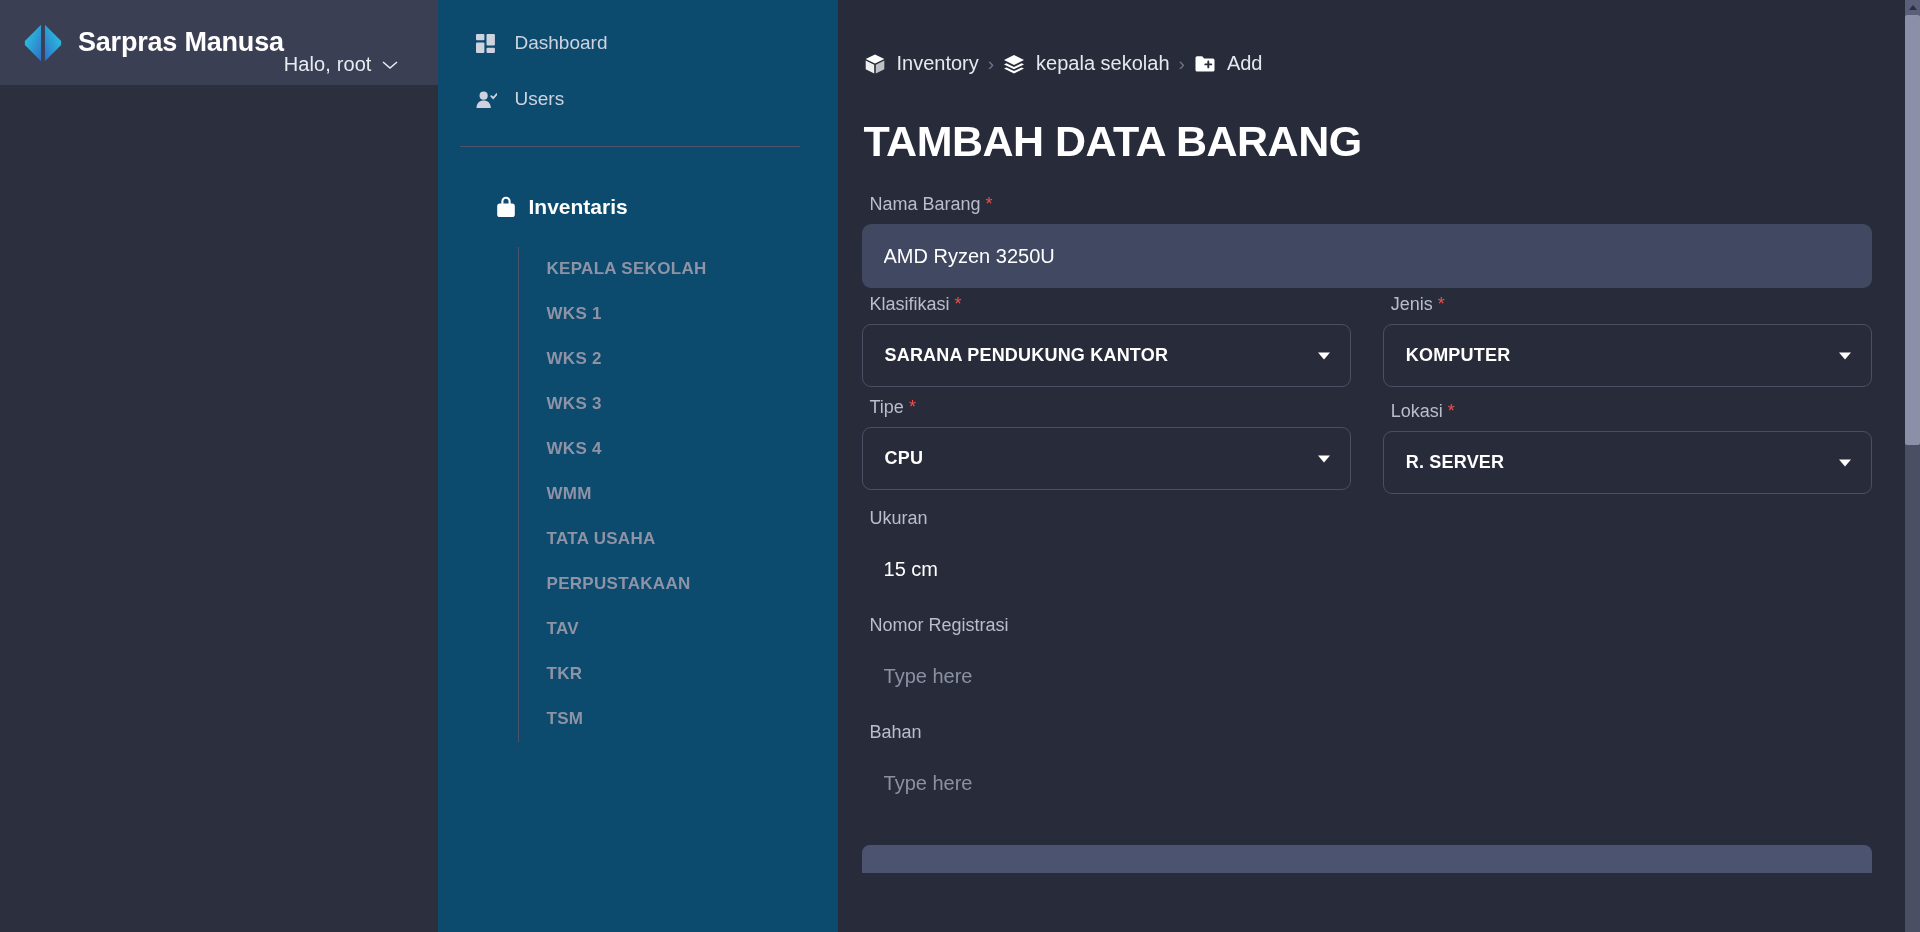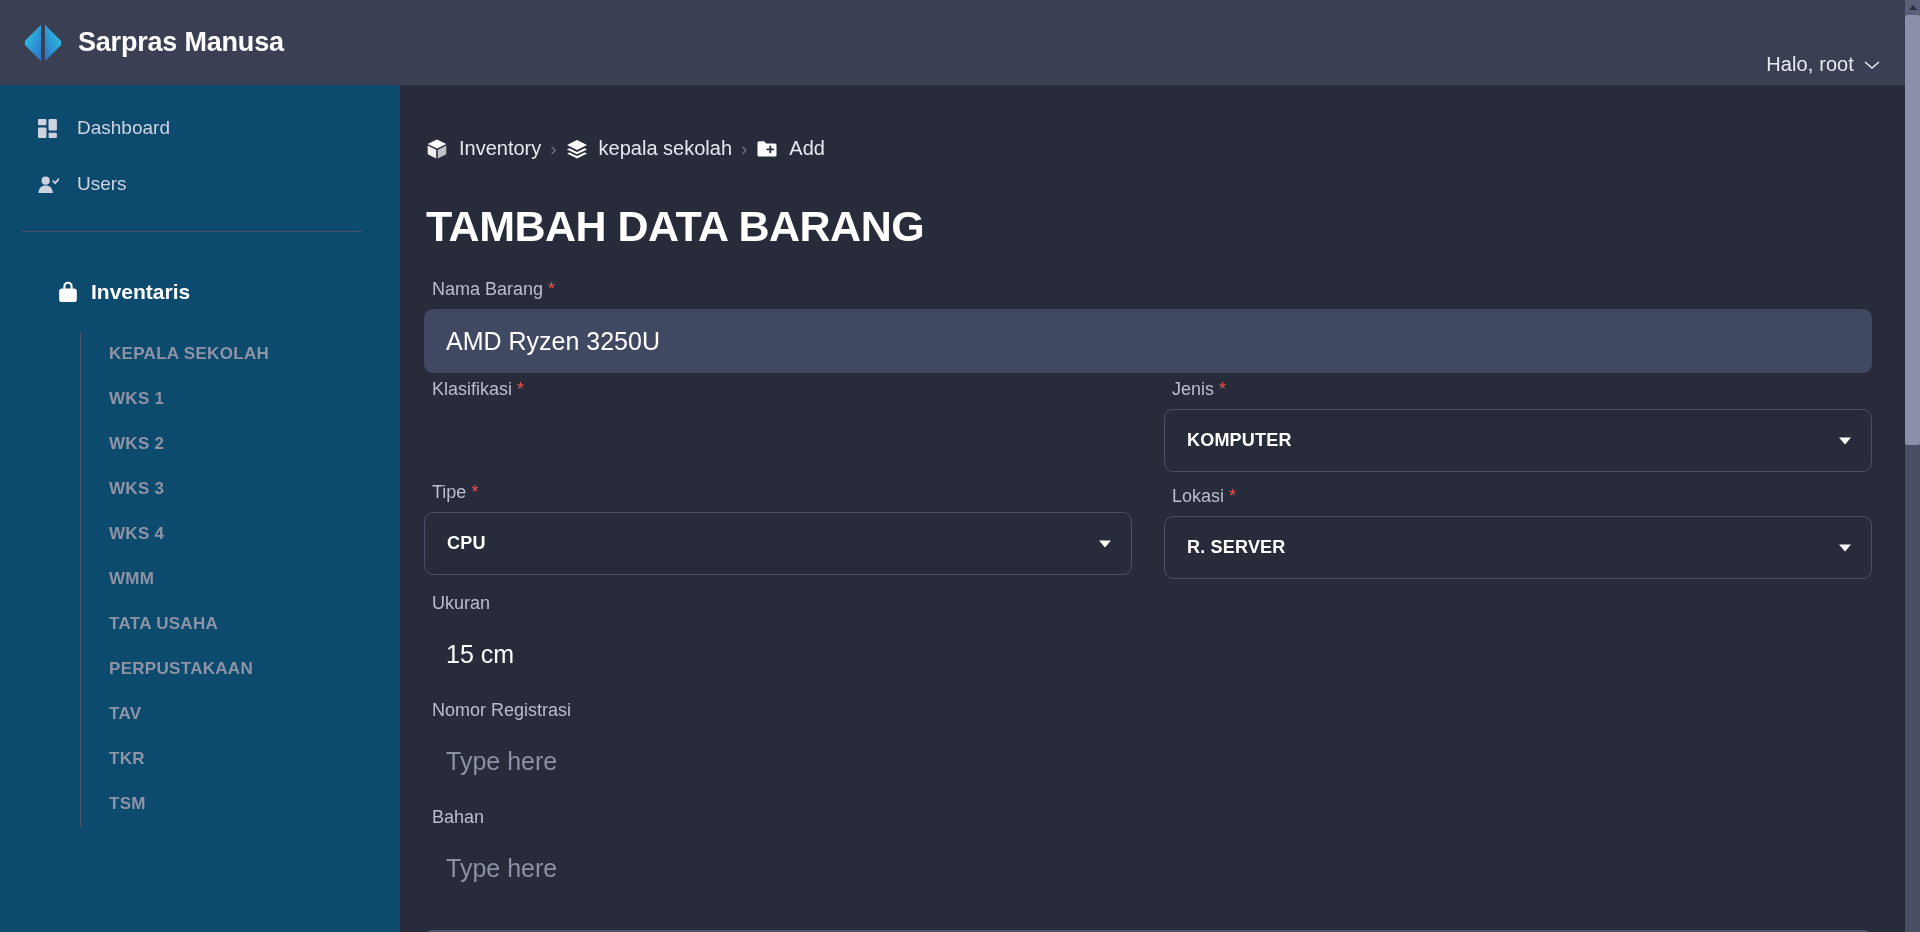--- a/index.html
+++ b/index.html
@@ -4,21 +4,21 @@
 <style>
   * { box-sizing: border-box; margin: 0; padding: 0; }
   html, body {
     width: 1920px; height: 932px;
     overflow: hidden;
     background: #2b2f3e;
     font-family: "Liberation Sans", sans-serif;
     -webkit-font-smoothing: antialiased;
   }
 
-  #app { position: relative; width: 1920px; height: 932px; display: flex; flex-direction: column; }
+  #app { position: relative; width: 1920px; height: 932px; display: flex; flex-direction: row; }
 
   
   .header {
     height: 85px; min-height: 85px;
     background: #3a3f54;
     display: flex; align-items: center; justify-content: space-between;
     padding: 0 34px 0 22px;
     position: relative; z-index: 5;
   }
   .brand { display: flex; align-items: center; gap: 14px; }
@@ -99,21 +99,21 @@
     color: #b9bdcd; font-size: 18px; padding-left: 8px;
     margin-bottom: 9px; display: block;
   }
   .req { color: #ef4e4e; font-size: 18px; }
 
   .ctl {
     width: 100%; height: 63px;
     background: #282c3a;
     border: 1px solid #4a4f63;
     border-radius: 9px;
-    color: #ffffff; font-size: 25px;
+    color: #ffffff; font-size: 20px;
     padding: 0 22px;
     font-family: "Liberation Sans", sans-serif;
     outline: none;
     display: flex; align-items: center;
   }
   .ctl.filled-focus {
     background: #414862;
     border-color: #565d78;
     height: 64px;
   }
@@ -288,20 +288,24 @@
             <span class="req">*</span>
           </label>
           <input class="ctl filled-focus" type="text" value="AMD Ryzen 3250U" style="">
         </div>
 
         <div class="fld half">
           <label class="fld-label">
             <span>Klasifikasi</span>
             <span class="req">*</span>
           </label>
+          <div class="ctl sel">
+            <span>SARANA PENDUKUNG KANTOR</span>
+            <span class="sel-caret"></span>
+          </div>
         </div>
 
         <div class="fld half">
           <label class="fld-label">
             <span>Jenis</span>
             <span class="req">*</span>
           </label>
           <div class="ctl sel">
             <span>KOMPUTER</span>
             <span class="sel-caret"></span>

